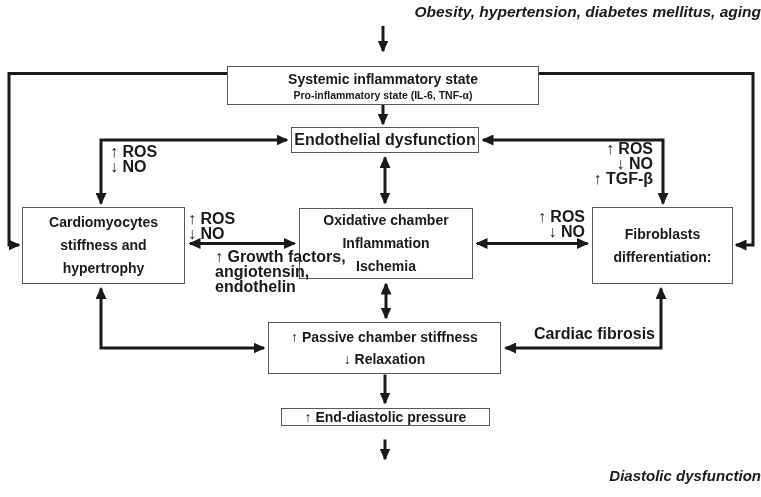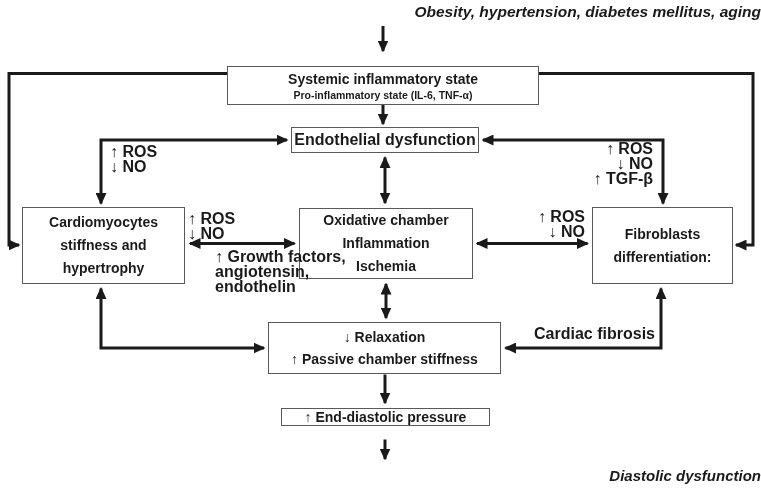--- a/index.html
+++ b/index.html
@@ -120,22 +120,22 @@
     <div class="bigline">Inflammation</div>
     <div class="bigline">Ischemia</div>
   </div>
 
   <div class="box box-fibro">
     <div class="bigline">Fibroblasts</div>
     <div class="bigline">differentiation:</div>
   </div>
 
   <div class="box box-relaxation">
+    <div class="midline">↑ Passive chamber stiffness</div>
     <div class="midline">↓ Relaxation</div>
-    <div class="midline">↑ Passive chamber stiffness</div>
   </div>
 
   <div class="box box-enddia">
     <div>↑ End-diastolic pressure</div>
   </div>
 
   <div class="edge-label lbl-endo-cardio">
     <div>↑ ROS</div>
     <div>↓ NO</div>
   </div>

